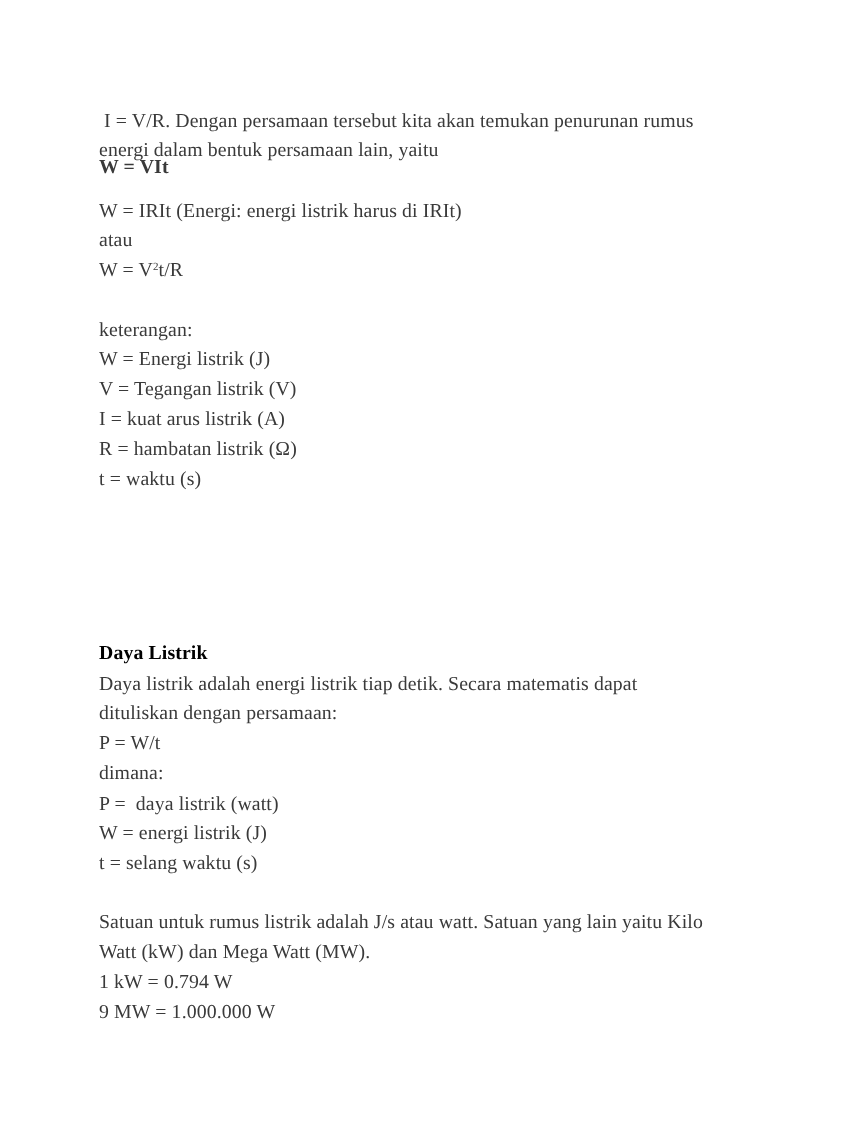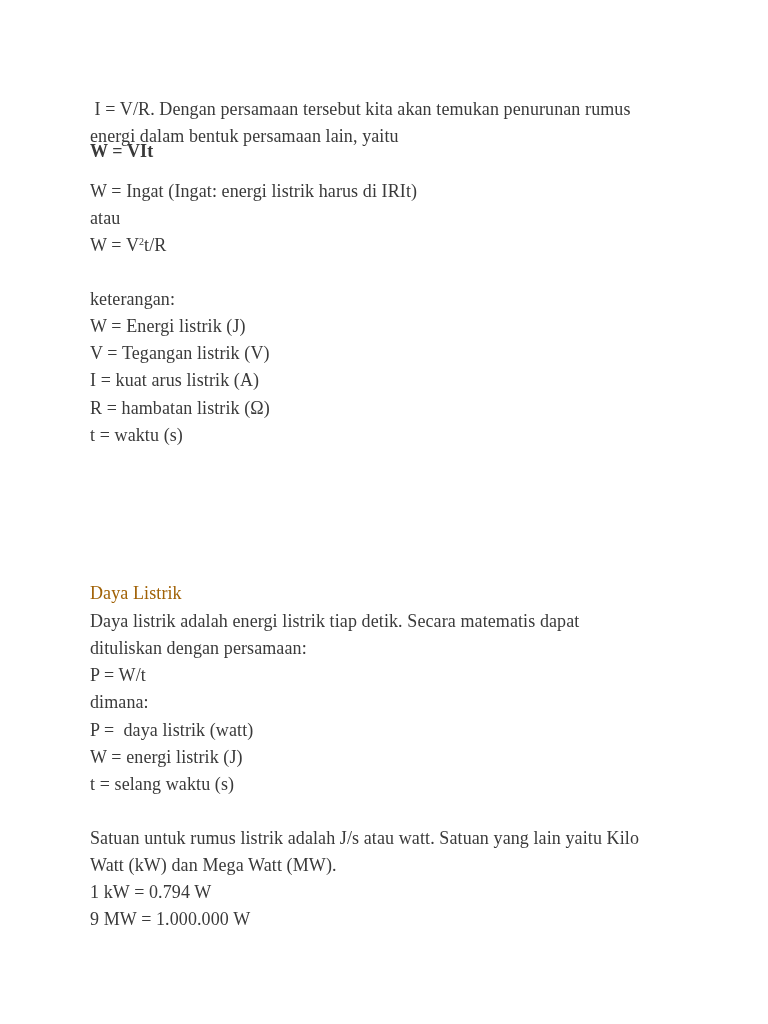--- a/index.html
+++ b/index.html
@@ -25,39 +25,39 @@
     }
     .line {
       position: absolute;
       left: 90px;
       font-size: 18px;
       line-height: 27px;
       white-space: pre;
       letter-spacing: 0.1px;
     }
     .heading {
-      font-weight: normal;
-      color: #a16207;
+      font-weight: bold;
+      color: #000000;
     }
     sup {
       font-size: 10px;
       vertical-align: 6px;
       line-height: 0;
     }
   </style>
 </head>
 <body>
 
 <div class="page">
 
   <div>
     <div class="line" style="top:96px;"> I = V/R. Dengan persamaan tersebut kita akan temukan penurunan rumus</div>
     <div class="line" style="top:123px;">energi dalam bentuk persamaan lain, yaitu</div>
     <div class="line" style="top:138px;font-weight:bold;">W = VIt</div>
-    <div class="line" style="top:178px;">W = Ingat (Ingat: energi listrik harus di IRIt)</div>
+    <div class="line" style="top:178px;">W = IRIt (Energi: energi listrik harus di IRIt)</div>
     <div class="line" style="top:205px;">atau</div>
     <div class="line" style="top:232px;"><span>W = V</span><sup>2</sup><span>t/R</span></div>
   </div>
 
   <div>
     <div class="line" style="top:286px;">keterangan:</div>
     <div class="line" style="top:313px;">W = Energi listrik (J)</div>
     <div class="line" style="top:340px;">V = Tegangan listrik (V)</div>
     <div class="line" style="top:367px;">I = kuat arus listrik (A)</div>
     <div class="line" style="top:395px;">R = hambatan listrik (Ω)</div>

